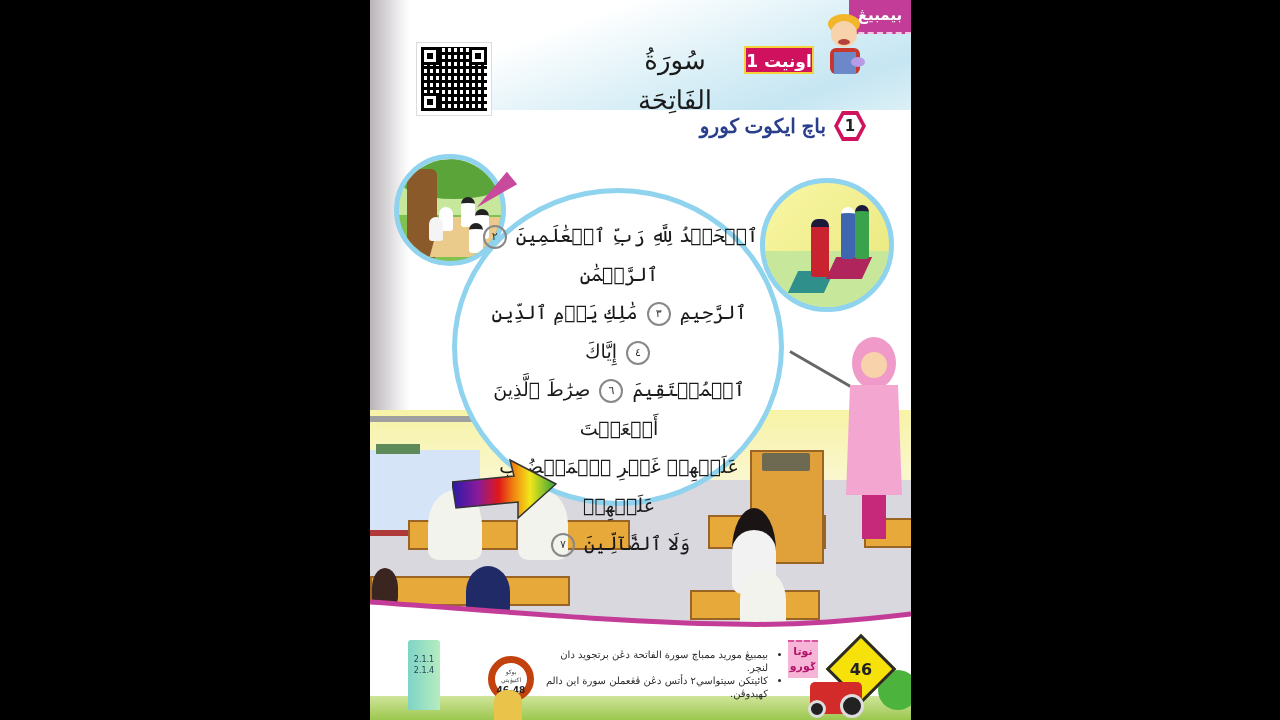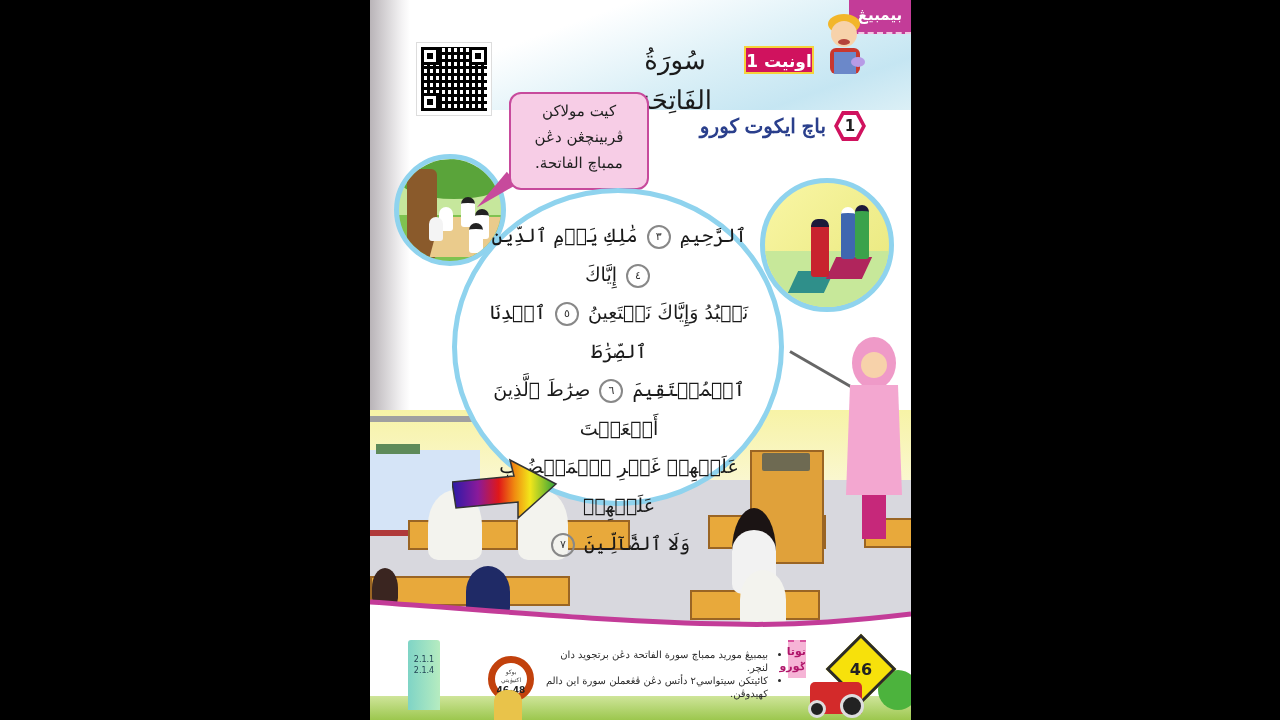--- a/index.html
+++ b/index.html
@@ -50,21 +50,21 @@
   .pink-wave{position:absolute;left:0;top:596px;width:541px;height:40px;}
   .bottom-area{position:absolute;left:0;top:636px;width:541px;height:84px;background:#fff;}
   .ground{position:absolute;left:0;top:696px;width:541px;height:24px;background:linear-gradient(#cfe59a,#9cc74e);}
   .pillar{position:absolute;left:38px;top:640px;width:32px;height:70px;background:linear-gradient(90deg,#7fd4c6,#b6ecc0);border-radius:3px 3px 0 0;font-size:8px;color:#245;text-align:center;padding-top:14px;box-sizing:border-box;line-height:11px;}
   .stop-sign{position:absolute;left:118px;top:656px;width:46px;height:46px;border-radius:50%;border:7px solid #c2410c;background:#fff;box-sizing:border-box;text-align:center;font-size:6px;line-height:8px;color:#444;padding-top:5px;}
   .stop-sign .num{font-size:9px;font-weight:bold;color:#222;display:block;margin-top:2px;}
   .worker{position:absolute;left:124px;top:690px;width:28px;height:30px;background:#e9c34a;border-radius:12px 12px 0 0;}
   .notes{position:absolute;left:172px;top:648px;width:238px;direction:rtl;font-family:"DejaVu Serif",serif;font-size:10px;line-height:13px;color:#2a2a2a;}
   .notes ul{margin:0;padding:0 12px 0 0;}
   .notes li{margin:0;}
-  .nota-label{position:absolute;left:418px;top:640px;width:18px;height:38px;background:#f6b4d6;border-top:2px dashed #d9539f;color:#b0156a;font-weight:bold;font-size:11px;text-align:center;line-height:15px;padding-top:2px;box-sizing:border-box;direction:rtl;}
+  .nota-label{position:absolute;left:418px;top:640px;width:30px;height:38px;background:#f6b4d6;border-top:2px dashed #d9539f;color:#b0156a;font-weight:bold;font-size:11px;text-align:center;line-height:15px;padding-top:2px;box-sizing:border-box;direction:rtl;}
   .page-sign{position:absolute;left:466px;top:644px;width:50px;height:50px;transform:rotate(45deg);background:#f7e10b;border:3px solid #2a2a2a;box-sizing:border-box;}
   .page-num{position:absolute;left:466px;top:644px;width:50px;height:50px;display:flex;align-items:center;justify-content:center;font-weight:bold;font-size:16px;color:#222;}
   .tractor{position:absolute;left:440px;top:682px;width:52px;height:32px;background:#d32a2a;border-radius:5px 5px 2px 2px;}
   .wheel{position:absolute;border-radius:50%;background:#222;border:3px solid #ddd;box-sizing:border-box;}
   .bush{position:absolute;left:508px;top:670px;width:40px;height:40px;background:#4cb33d;border-radius:50%;}
 </style>
 </head>
 <body>
 
 <div class="page">
@@ -105,25 +105,20 @@
     <div class="tree"></div>
     <div class="mat"></div>
     <div class="kid" style="left:40px;top:48px;background:#fff;"></div>
     <div class="kid" style="left:30px;top:58px;background:#f4f4f4;"></div>
     <div class="kid" style="left:62px;top:38px;background:#fff;border-top:6px solid #222;"></div>
     <div class="kid" style="left:76px;top:50px;background:#fff;border-top:6px solid #222;"></div>
     <div class="kid" style="left:70px;top:64px;background:#fff;border-top:6px solid #222;"></div>
   </div>
 
   <div class="bubble-tail"></div>
-  <div class="bubble">
-    <div>كيت مولاكن</div>
-    <div>ڤربينچڠن دڠن</div>
-    <div>ممباچ الفاتحة.</div>
-  </div>
 
   <div class="circle-img circle-right">
     <div class="room-floor"></div>
     <div class="prayer-mat" style="left:28px;top:88px;background:#2f8f8a;"></div>
     <div class="prayer-mat" style="left:66px;top:74px;background:#b0255c;"></div>
     <div class="kid" style="left:46px;top:36px;width:18px;height:50px;background:#c8232e;border-top:8px solid #1c1a3a;"></div>
     <div class="kid" style="left:76px;top:24px;width:14px;height:46px;background:#3f67b0;border-top:6px solid #fff;"></div>
     <div class="kid" style="left:90px;top:22px;width:14px;height:48px;background:#3aa24b;border-top:6px solid #1c1a3a;"></div>
   </div>
 
@@ -152,30 +147,30 @@
   <svg class="teacher" viewBox="0 0 66 210">
     <ellipse cx="34" cy="28" rx="22" ry="26" fill="#ef9ac8"></ellipse>
     <circle cx="34" cy="30" r="13" fill="#f7d2aa"></circle>
     <path d="M10 50 L58 50 L62 160 L6 160 Z" fill="#f3a7d0"></path>
     <rect x="22" y="160" width="24" height="44" fill="#c6287a"></rect>
   </svg>
 
   <div class="main-circle"></div>
   <div class="quran-text">
     <div>
+      <span>ٱلۡحَمۡدُ لِلَّهِ رَبِّ ٱلۡعَٰلَمِينَ</span>
+      <span class="ayah-mark">٢</span>
+      <span>ٱلرَّحۡمَٰنِ</span>
+    </div>
+    <div>
       <span>ٱلرَّحِيمِ</span>
       <span class="ayah-mark">٣</span>
       <span>مَٰلِكِ يَوۡمِ ٱلدِّينِ</span>
       <span class="ayah-mark">٤</span>
       <span>إِيَّاكَ</span>
-    </div>
-    <div>
-      <span>نَعۡبُدُ وَإِيَّاكَ نَسۡتَعِينُ</span>
-      <span class="ayah-mark">٥</span>
-      <span>ٱهۡدِنَا ٱلصِّرَٰطَ</span>
     </div>
     <div>
       <span>ٱلۡمُسۡتَقِيمَ</span>
       <span class="ayah-mark">٦</span>
       <span>صِرَٰطَ ٱلَّذِينَ أَنۡعَمۡتَ</span>
     </div>
     <div>
       <span>عَلَيۡهِمۡ غَيۡرِ ٱلۡمَغۡضُوبِ عَلَيۡهِمۡ</span>
     </div>
     <div>

